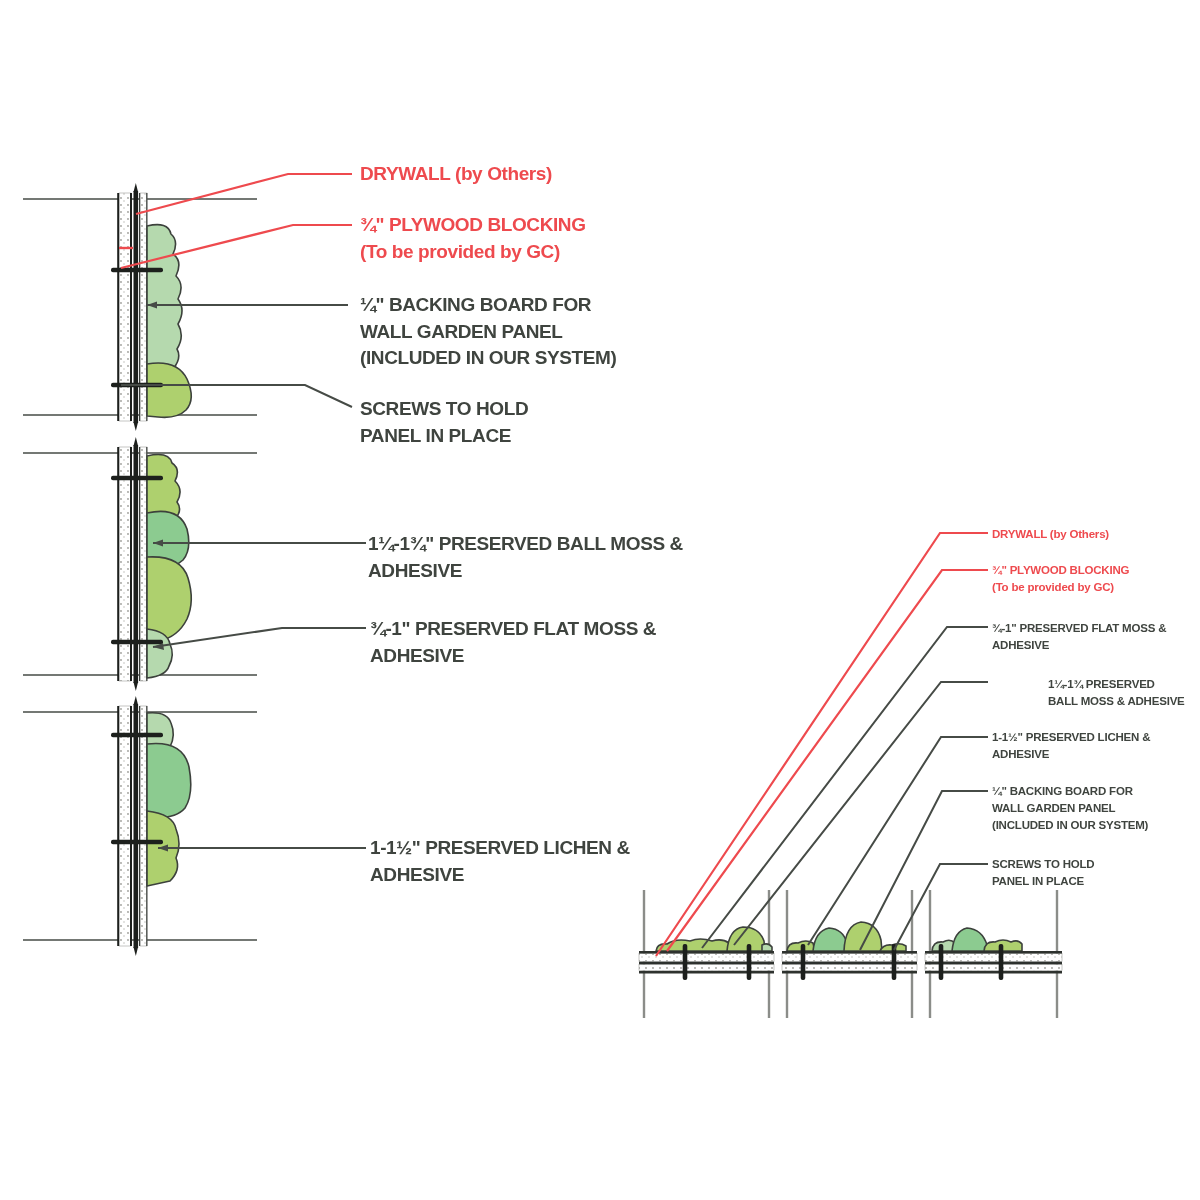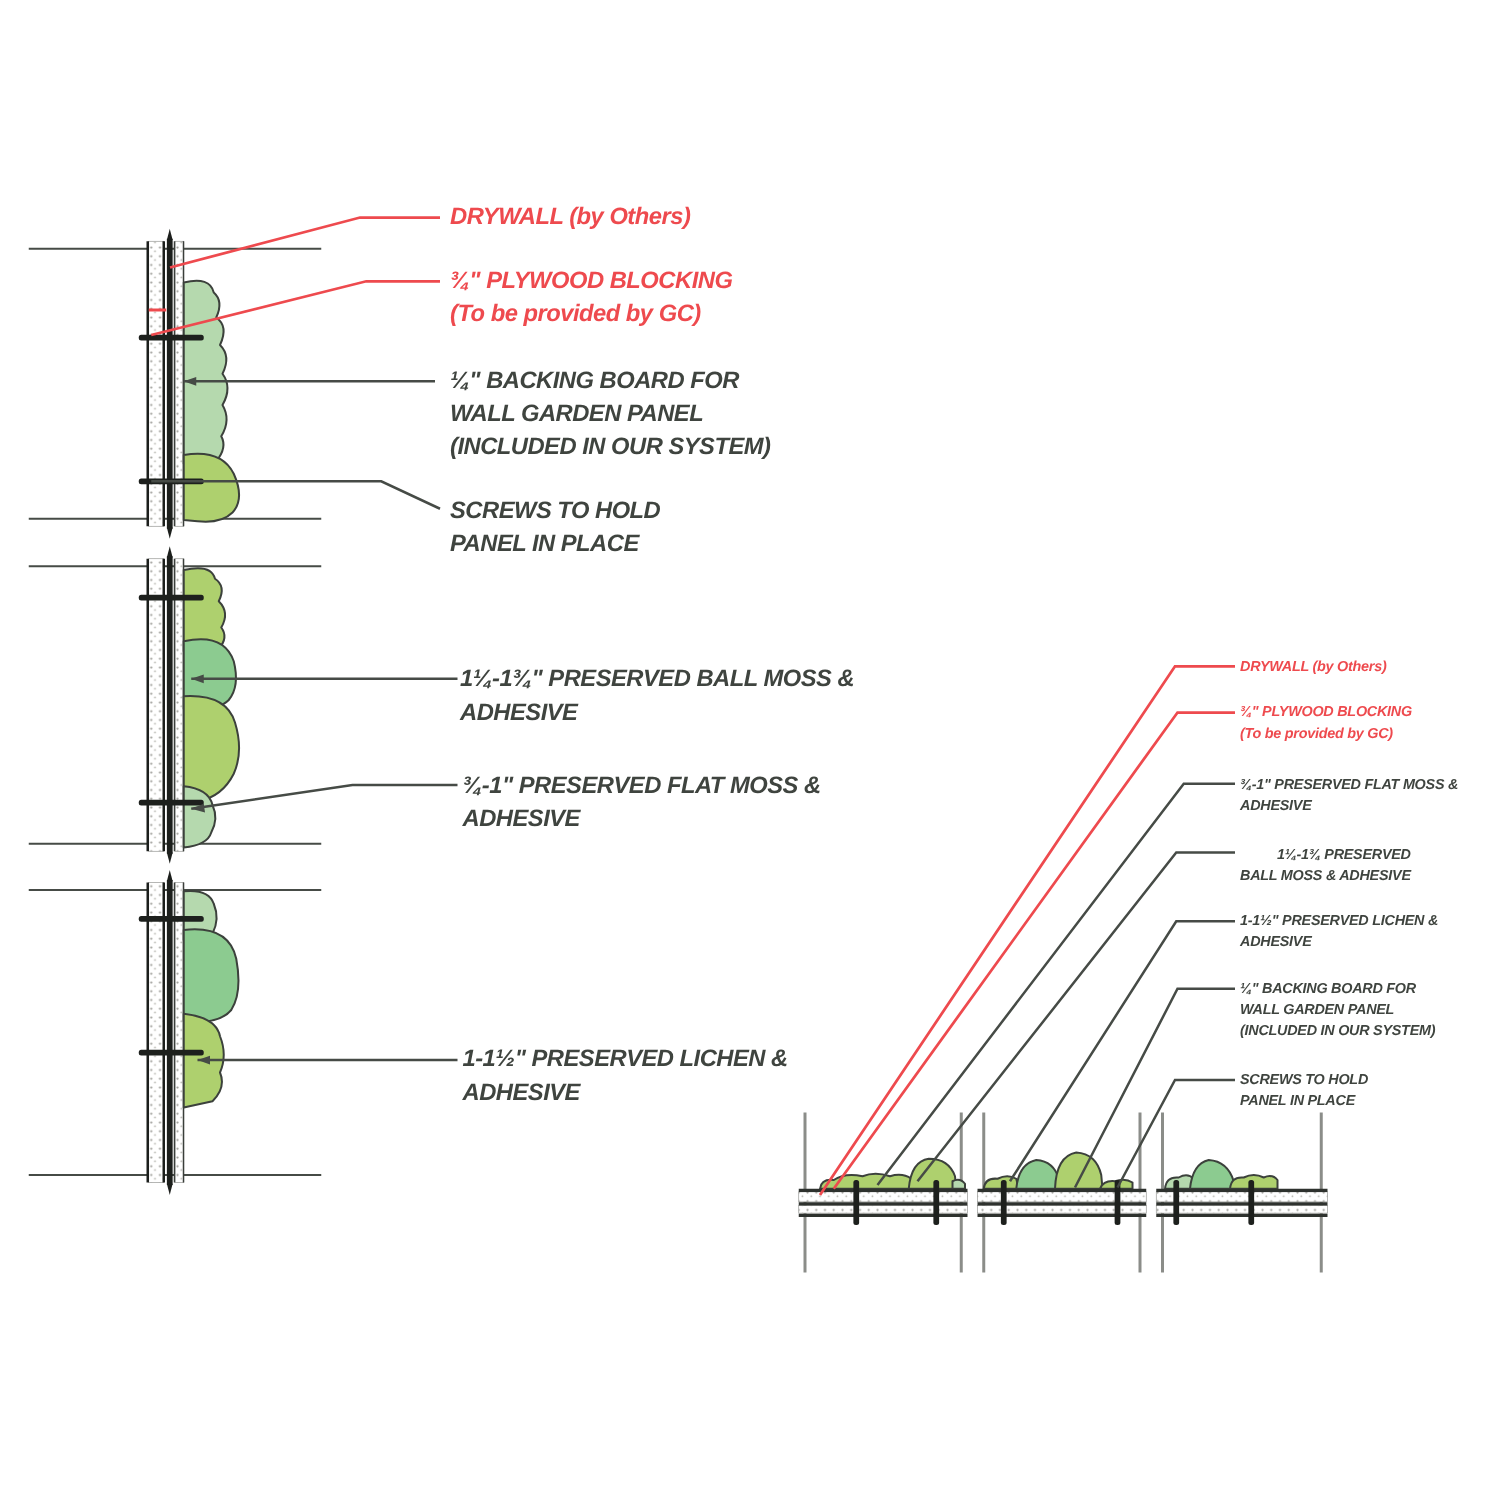--- a/index.html
+++ b/index.html
@@ -14,21 +14,21 @@
   .stipfill{fill:url(#stip);stroke:#8b8d89;stroke-width:.5;}
   .vln {stroke:var(--vertical-gray);stroke-width:2.4;}
   .pl  {stroke:#2e322e;stroke-width:2.6;}
   .rl  {stroke:var(--red);stroke-width:2.2;fill:none;}
   .dl  {stroke:var(--line-dark);stroke-width:2;fill:none;}
   .tick{stroke:var(--red);stroke-width:2.4;}
   .arr {fill:var(--line-dark);}
   .my{fill:var(--moss-yellow-green);stroke:#3c413c;stroke-width:1.6;stroke-linejoin:round;}
   .mg{fill:var(--moss-medium-green);stroke:#3c413c;stroke-width:1.6;stroke-linejoin:round;}
   .mp{fill:var(--moss-pale-green);stroke:#3c413c;stroke-width:1.6;stroke-linejoin:round;}
-  .lbl{position:absolute;font-weight:bold;color:var(--dark-text);white-space:nowrap;font-style:italic;}
+  .lbl{position:absolute;font-weight:bold;color:var(--dark-text);white-space:nowrap;}
   .big{font-size:19px;line-height:26.5px;letter-spacing:-0.4px;}
   .sm {font-size:11.5px;line-height:17px;letter-spacing:-0.2px;}
   .red{color:var(--red);}
 </style>
 </head>
 <body>
 
 <div class="stage">
 
 <svg width="1200" height="1200" viewBox="0 0 1200 1200">
@@ -208,21 +208,21 @@
     <div>DRYWALL (by Others)</div>
   </div>
   <div class="lbl sm red" style="left:992px;top:562px;">
     <div>¾" PLYWOOD BLOCKING</div>
     <div>(To be provided by GC)</div>
   </div>
   <div class="lbl sm" style="left:992px;top:620px;">
     <div>¾-1" PRESERVED FLAT MOSS &amp;</div>
     <div>ADHESIVE</div>
   </div>
-  <div class="lbl sm" style="left:992px;top:676px;text-align:right;">
+  <div class="lbl sm" style="left:1048px;top:676px;">
     <div>1¼-1¾ PRESERVED</div>
     <div>BALL MOSS &amp; ADHESIVE</div>
   </div>
   <div class="lbl sm" style="left:992px;top:729px;">
     <div>1-1½" PRESERVED LICHEN &amp;</div>
     <div>ADHESIVE</div>
   </div>
   <div class="lbl sm" style="left:992px;top:783px;">
     <div>¼" BACKING BOARD FOR</div>
     <div>WALL GARDEN PANEL</div>

